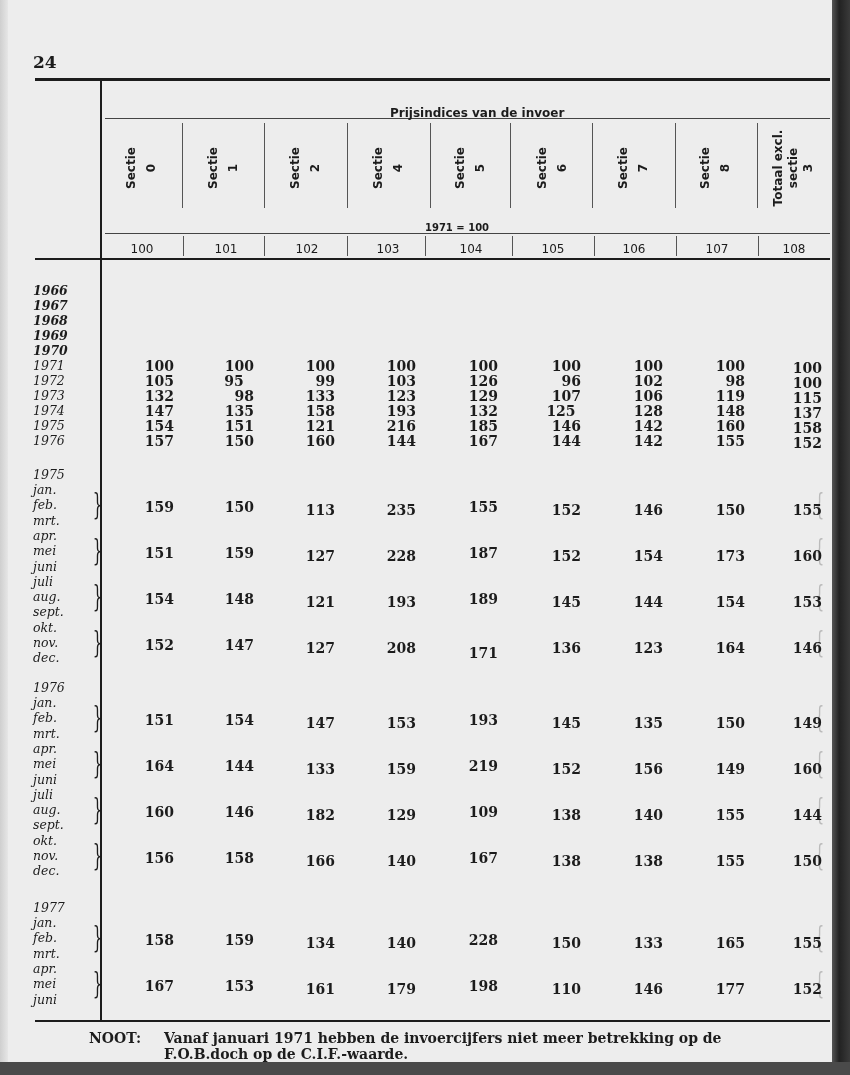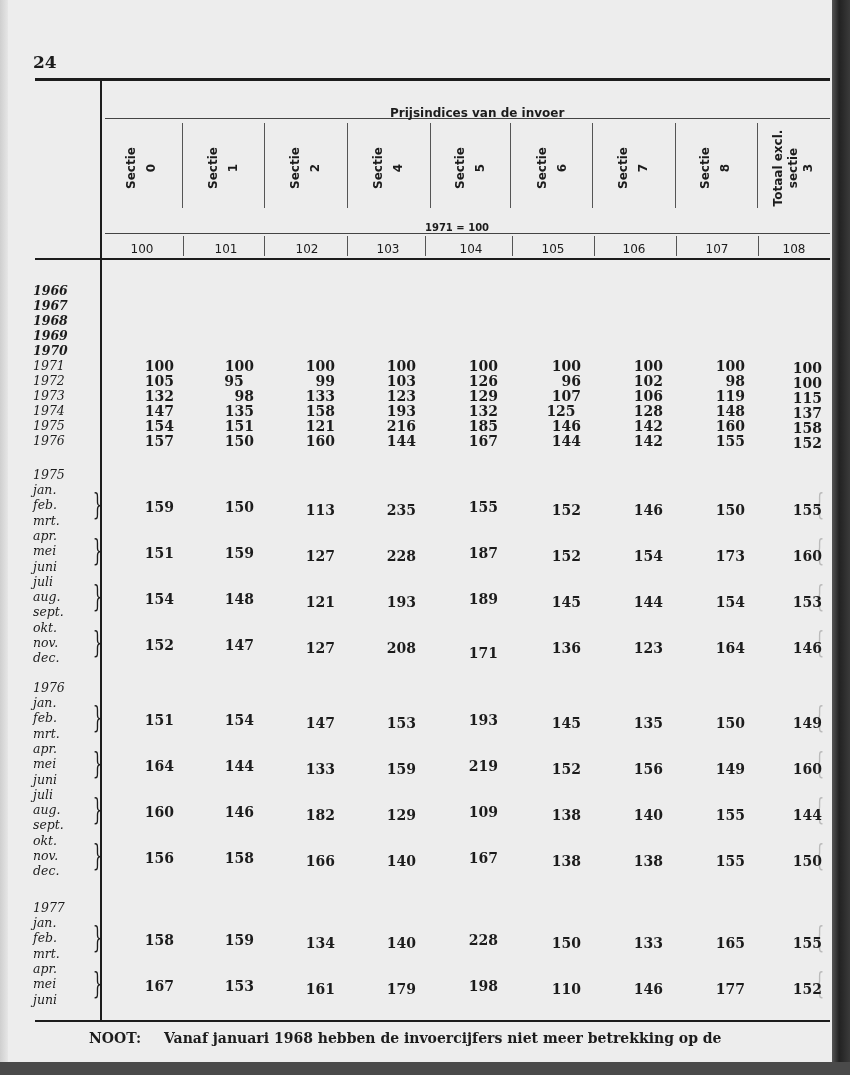--- a/index.html
+++ b/index.html
@@ -313,17 +313,18 @@
       <div class="val" style="left: 295px; top: 980.9px;">161</div>
       <div class="val" style="left: 376px; top: 980.9px;">179</div>
       <div class="val" style="left: 458px; top: 977.9px;">198</div>
       <div class="val" style="left: 541px; top: 980.9px;">110</div>
       <div class="val" style="left: 623px; top: 980.9px;">146</div>
       <div class="val" style="left: 705px; top: 980.9px;">177</div>
       <div class="val" style="left: 782px; top: 980.9px;">152</div>
     </div>
 
   <div class="note">
-    <div><span class="label">NOOT:</span><span>Vanaf januari 1968 hebben de invoercijfers niet meer betrekking op de</span></div>
+    <div><span class="label">NOOT:</span><span>Vanaf januari 1971 hebben de invoercijfers niet meer betrekking op de</span></div>
+    <div class="line2">F.O.B.doch op de C.I.F.-waarde.</div>
   </div>
 </div>
 <div class="page-edge"></div>
 <div class="bottom-strip"></div>
 
 </body></html>

